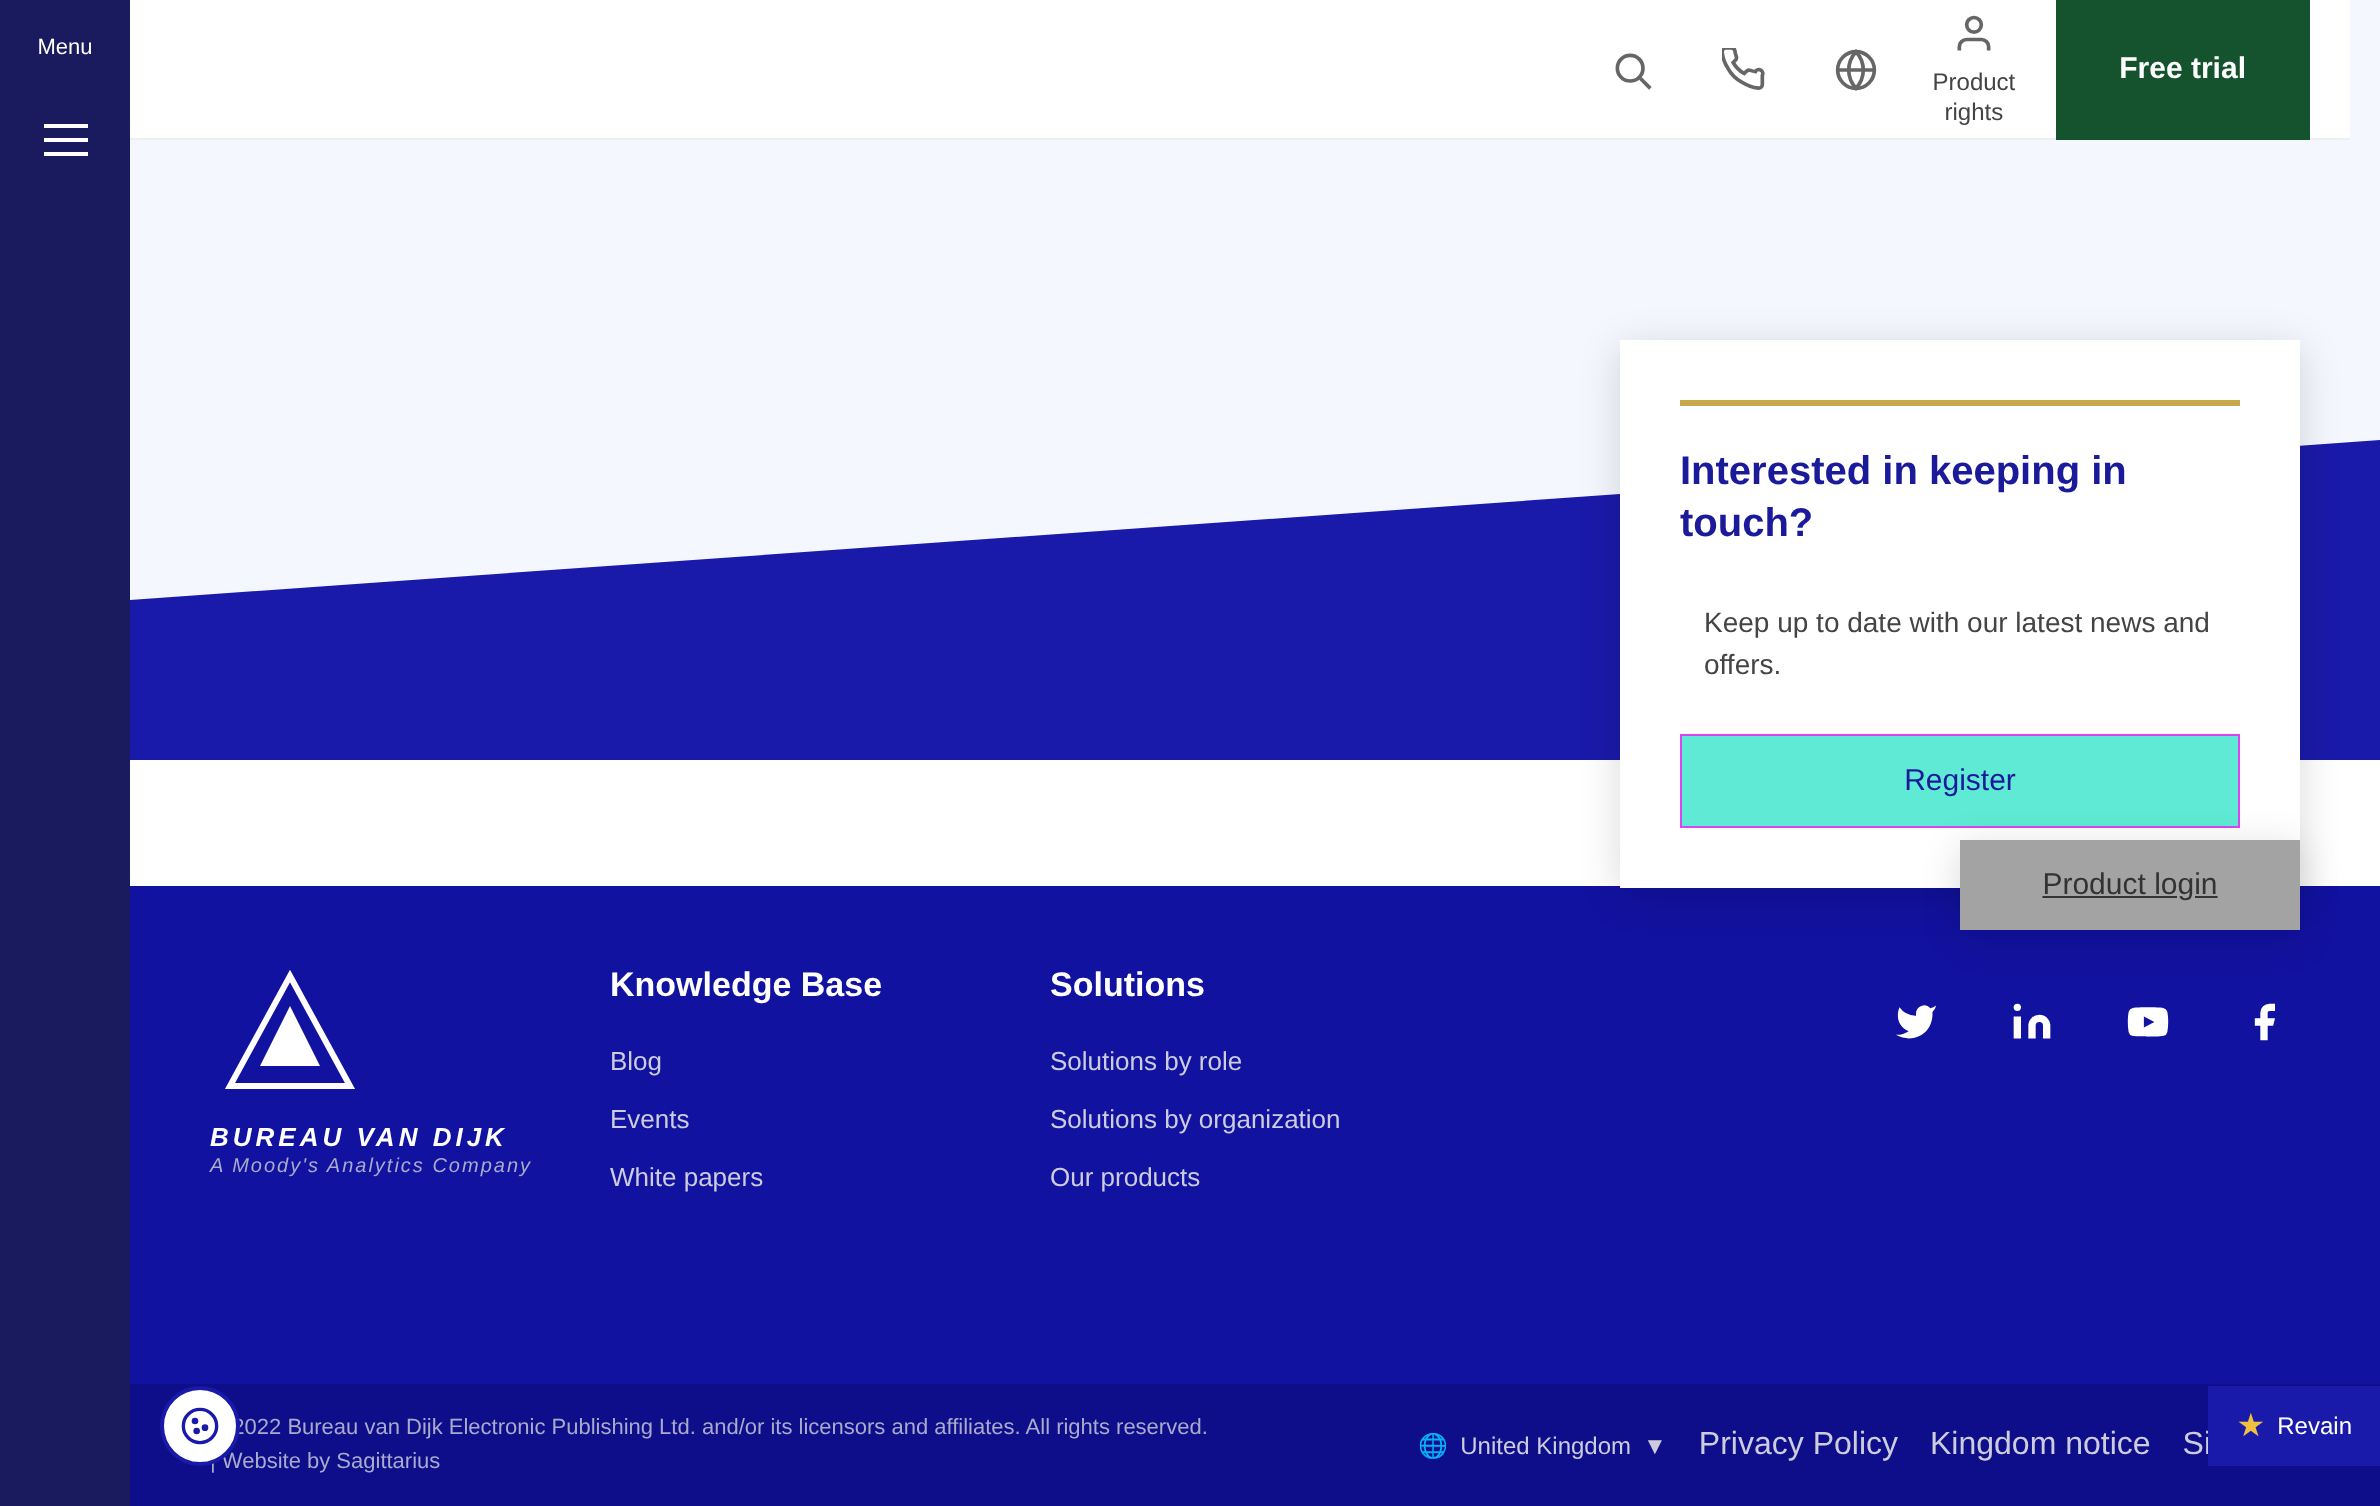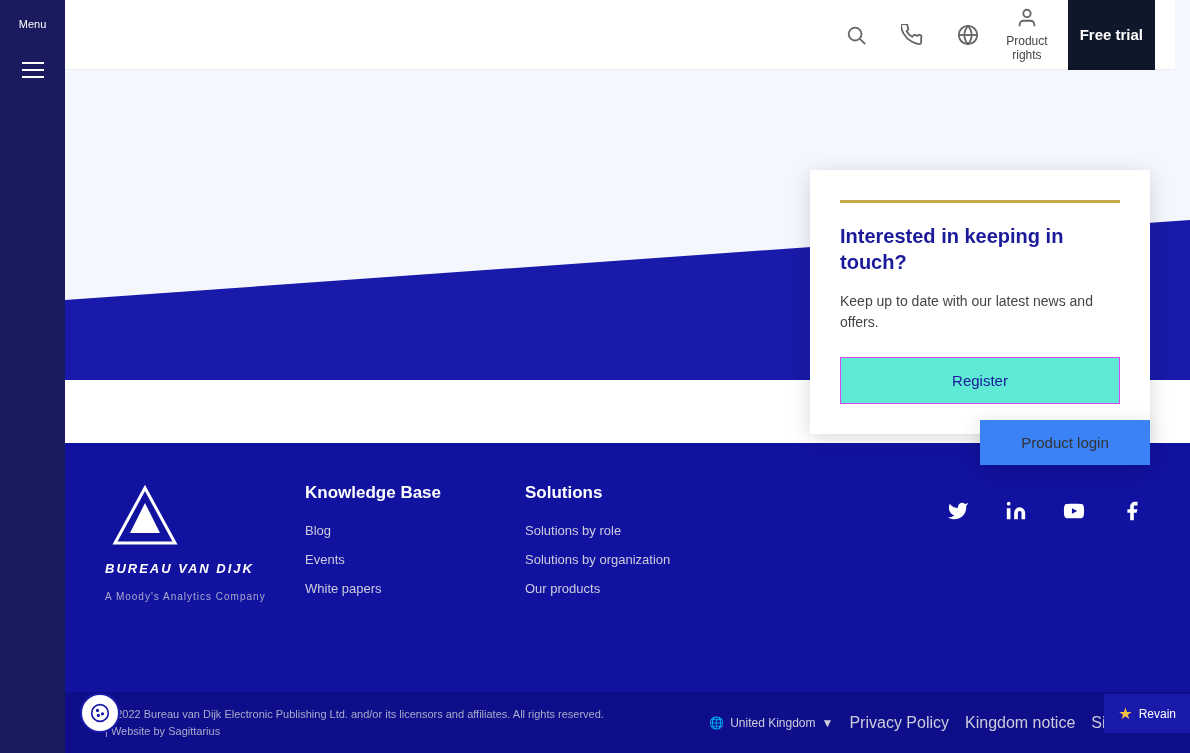--- a/index.html
+++ b/index.html
@@ -45,24 +45,24 @@
       cursor: pointer;
       font-size: 12px;
       color: #444;
       line-height: 1.2;
     }
     .product-login-btn .pl-icon {
       font-size: 20px;
       color: #666;
     }
     .free-trial-btn {
-      background: #0f172a;
+      background: #14532d;
       color: #fff;
       border: none;
-      padding: 14px 12px;
+      padding: 14px 32px;
       font-size: 15px;
       font-weight: bold;
       cursor: pointer;
       height: 70px;
       white-space: nowrap;
     }
 
     
     .sidebar {
       position: fixed;
@@ -142,21 +142,22 @@
       font-size: 13px;
       font-weight: bold;
       letter-spacing: 2px;
       text-transform: uppercase;
       font-style: italic;
     }
     .bvd-sub {
       color: #aac;
       font-size: 10px;
       letter-spacing: 1px;
-      margin-top: 15px;
+      margin-top: 2px;
+      font-style: italic;
     }
     .footer-nav-col {
       flex: 0 0 220px;
     }
     .footer-nav-title {
       color: #fff;
       font-size: 17px;
       font-weight: bold;
       margin-bottom: 20px;
     }
@@ -236,56 +237,58 @@
     .popup-divider {
       width: 100%;
       height: 3px;
       background: #c9a84c;
       margin-bottom: 20px;
     }
     .popup-title {
       font-size: 20px;
       font-weight: bold;
       color: #1a1a9a;
-      margin-bottom: 16px;
+      margin-bottom: 26px;
       line-height: 1.3;
     }
     .popup-body {
       font-size: 14px;
       color: #444;
       line-height: 1.5;
       margin-bottom: 24px;
+      margin-left: 12px;
     }
     .popup-register-btn {
       display: block;
       width: 100%;
       padding: 14px;
       border: 1px solid #d946ef;
       background: #5eead4;
       color: #1a1a9a;
       font-size: 15px;
       cursor: pointer;
       text-align: center;
       font-weight: 500;
     }
 
     
     .product-login-card {
       position: absolute;
       top: 420px;
       right: 40px;
       width: 170px;
-      background: #3b82f6;
+      background: #a3a3a3;
       z-index: 50;
       padding: 14px 20px;
       text-align: center;
       box-shadow: 0 4px 20px rgba(0,0,0,0.15);
       cursor: pointer;
       font-size: 15px;
       color: #333;
+      text-decoration: underline;
     }
 
     
     .cookie-btn {
       position: fixed;
       bottom: 20px;
       left: 80px;
       width: 40px;
       height: 40px;
       background: #fff;

